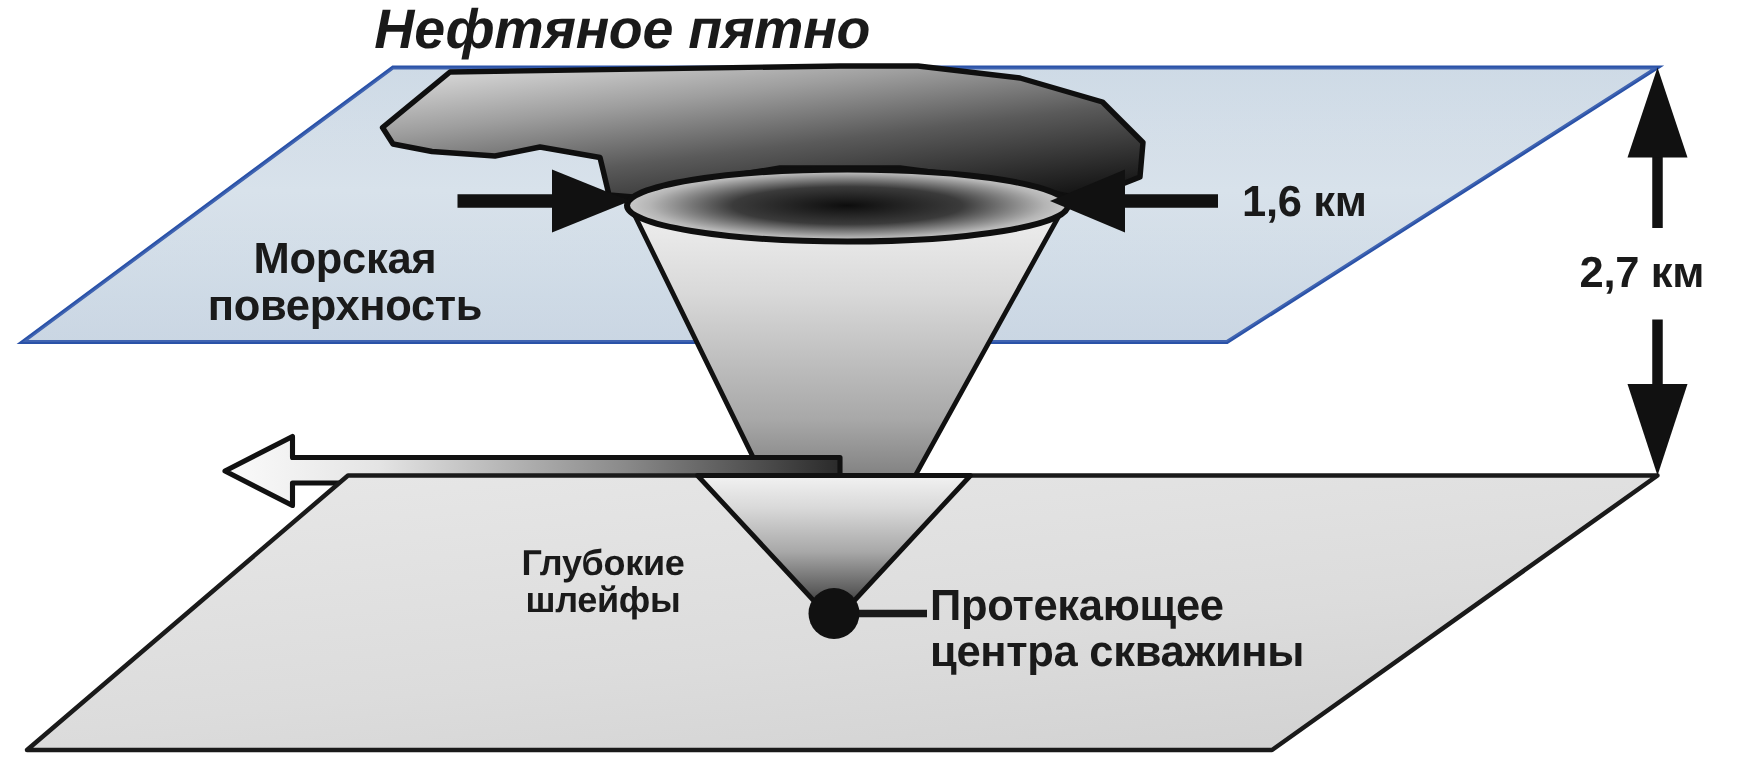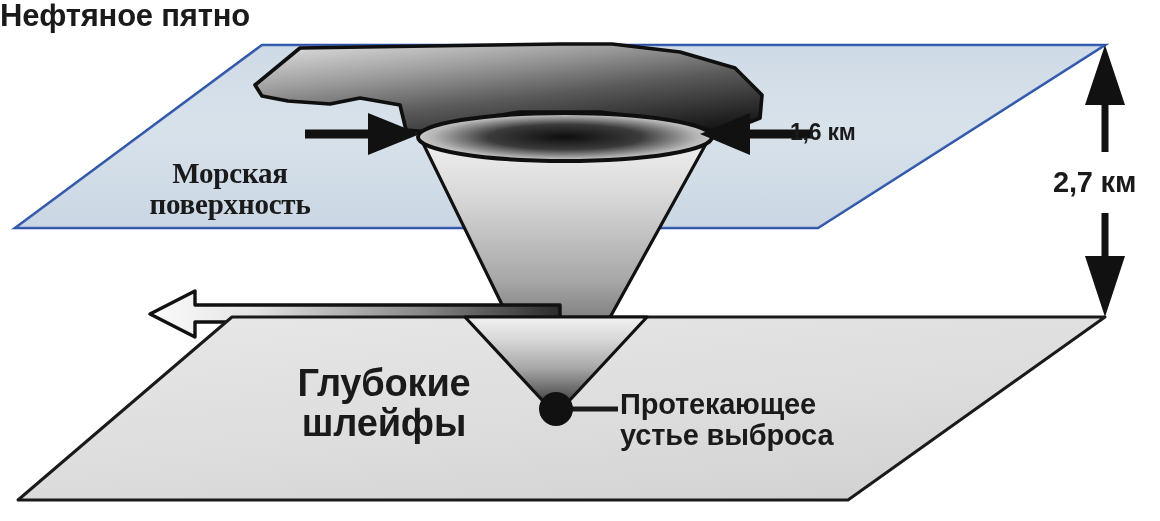--- a/index.html
+++ b/index.html
@@ -32,51 +32,51 @@
     font-weight: bold;
     line-height: 1.06;
     white-space: pre;
     letter-spacing: -0.2px;
   }
   .lbl-center { text-align: center; }
   .lbl-left { text-align: left; }
 
   #label-oil-slick {
     left: 0; top: 0; width: 580px;
-    font-size: 31px;
-    text-align: left;
+    font-size: 37px;
+    text-align: right;
+    font-style: italic;
   }
   #label-sea-surface {
     left: 80px; top: 158px; width: 300px;
     font-size: 29px;
     text-align: center;
-    font-family: Liberation Serif, serif;
   }
   #label-distance-value {
-    left: 790px; top: 120px;
-    font-size: 23px;
+    left: 828px; top: 120px;
+    font-size: 29px;
   }
   #label-distance-desc {
     left: 700px; top: 162px; width: 270px;
     font-size: 29px;
     text-align: center;
   }
   #label-depth-value {
     left: 1053px; top: 167px;
     font-size: 29px;
   }
   #label-diameter {
     left: 460px; top: 124px; width: 180px;
     font-size: 28px;
     color: #ffffff;
     text-align: center;
   }
   #label-deep-plumes {
-    left: 284px; top: 363px; width: 200px;
-    font-size: 38px;
+    left: 302px; top: 363px; width: 200px;
+    font-size: 24px;
     text-align: center;
   }
   #label-seabed {
     left: 165px; top: 418px; width: 190px;
     font-size: 29px;
     text-align: center;
   }
   #label-wellhead {
     left: 620px; top: 389px; width: 300px;
     font-size: 29px;
@@ -201,15 +201,15 @@
 
 
   <div class="lbl lbl-left" id="label-depth-value">2,7 км</div>
 
 
   <div class="lbl lbl-center" id="label-deep-plumes">Глубокие
 шлейфы</div>
 
 
   <div class="lbl lbl-left" id="label-wellhead">Протекающее
-устье выброса</div>
+центра скважины</div>
 
 </div>
 
 </body></html>

